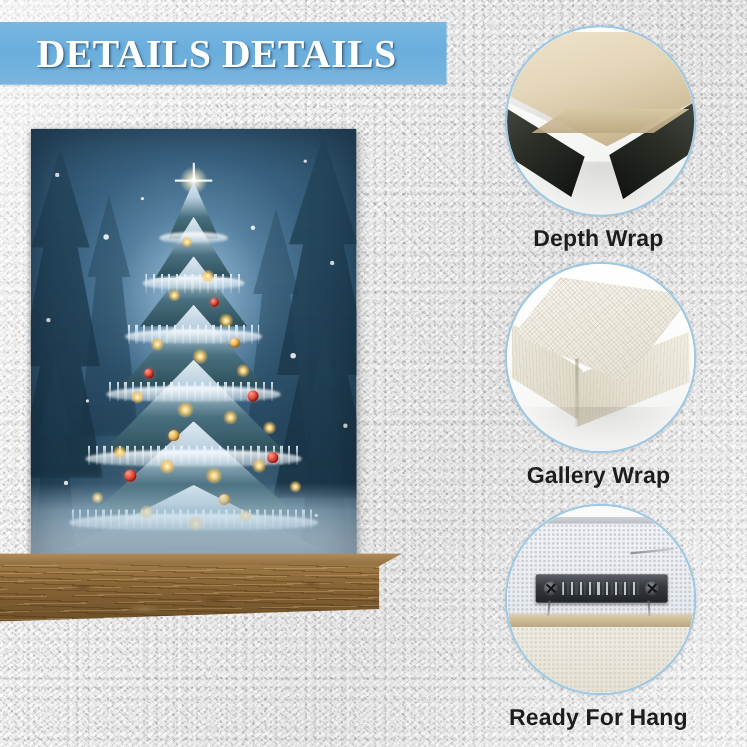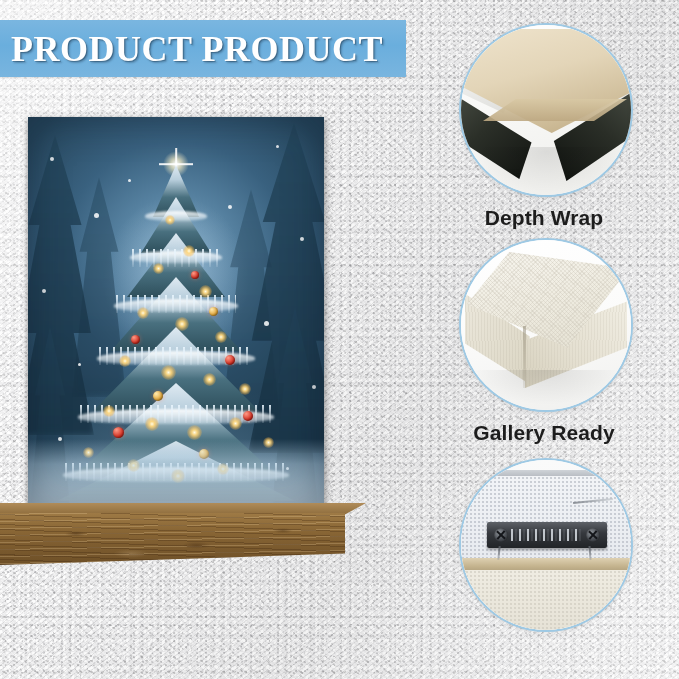--- a/index.html
+++ b/index.html
@@ -411,21 +411,21 @@
 </head>
 <body>
 
 <div id="stage">
 
   <div class="wall"></div>
   <div class="wall-grain"></div>
   <div class="wall-sheen"></div>
 
   <div class="banner">
-    <span class="banner-title">PRODUCT PRODUCT</span>
+    <span class="banner-title">DETAILS DETAILS</span>
   </div>
 
   <div class="artwork">
     <div class="art-sky"></div>
     <div class="art-haze"></div>
 
     <div class="bg-tree t1"></div>
     <div class="bg-tree t2"></div>
     <div class="bg-tree t3"></div>
     <div class="bg-tree t4"></div>
@@ -527,34 +527,35 @@
 
   <div class="detail" style="left:459px;top:238px;">
     <div class="circle">
       <div class="gw-bg"></div>
       <div class="gw-faceL"></div>
       <div class="gw-faceR"></div>
       <div class="gw-top"></div>
       <div class="gw-seam"></div>
       <div class="gw-shadow"></div>
     </div>
-    <div class="detail-label">Gallery Ready</div>
+    <div class="detail-label">Gallery Wrap</div>
   </div>
 
   <div class="detail" style="left:459px;top:458px;">
     <div class="circle">
       <div class="rh-bg"></div>
       <div class="rh-topbar"></div>
       <div class="rh-canvasback"></div>
       <div class="rh-wood"></div>
       <div class="rh-lower"></div>
       <div class="rh-nail"></div>
       <div class="rh-hanger">
         <div class="rh-screw left"></div>
         <div class="rh-teeth"></div>
         <div class="rh-screw right"></div>
       </div>
       <div class="rh-pin p1"></div>
       <div class="rh-pin p2"></div>
     </div>
+    <div class="detail-label wide">Ready For Hang</div>
   </div>
 
 </div>
 
 </body></html>

